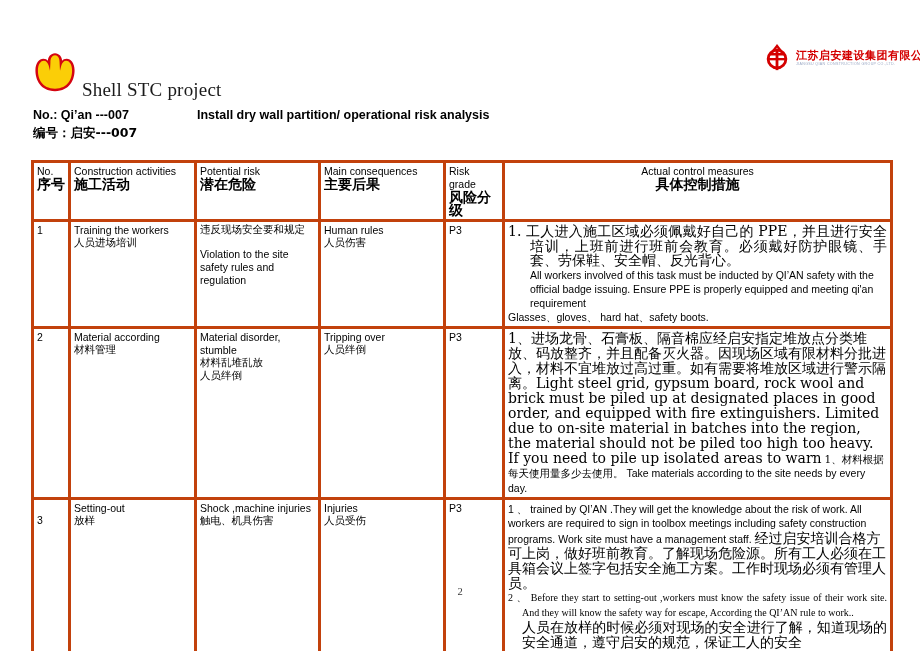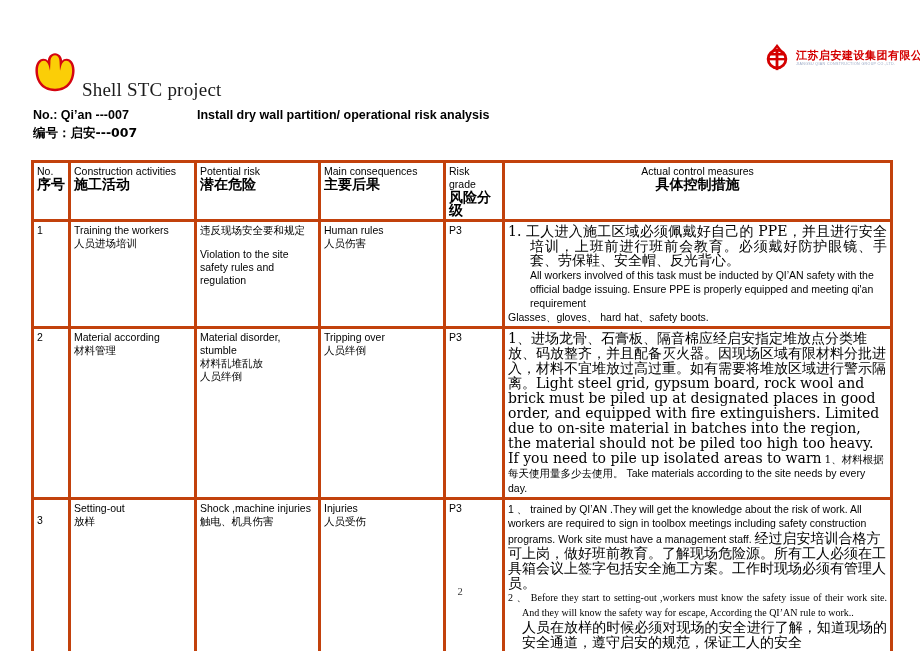--- a/index.html
+++ b/index.html
@@ -169,21 +169,21 @@
     text-align: center;
     vertical-align: top;
   }
   td.grade {
     text-align: left;
     vertical-align: top;
     padding-top: 3px;
   }
 
   .cellline { display: block; }
-  .cellline.zh { font-family: Liberation Serif, serif; }
+  .cellline.zh { font-family: Liberation Mono, monospace; }
   .gap { display: block; height: 11px; }
 
   
   td.meas {
     vertical-align: top;
     padding: 3px 4px 3px 4px;
   }
   .m-zh {
     font-family: "DejaVu Serif", serif;
     font-size: 14px;

